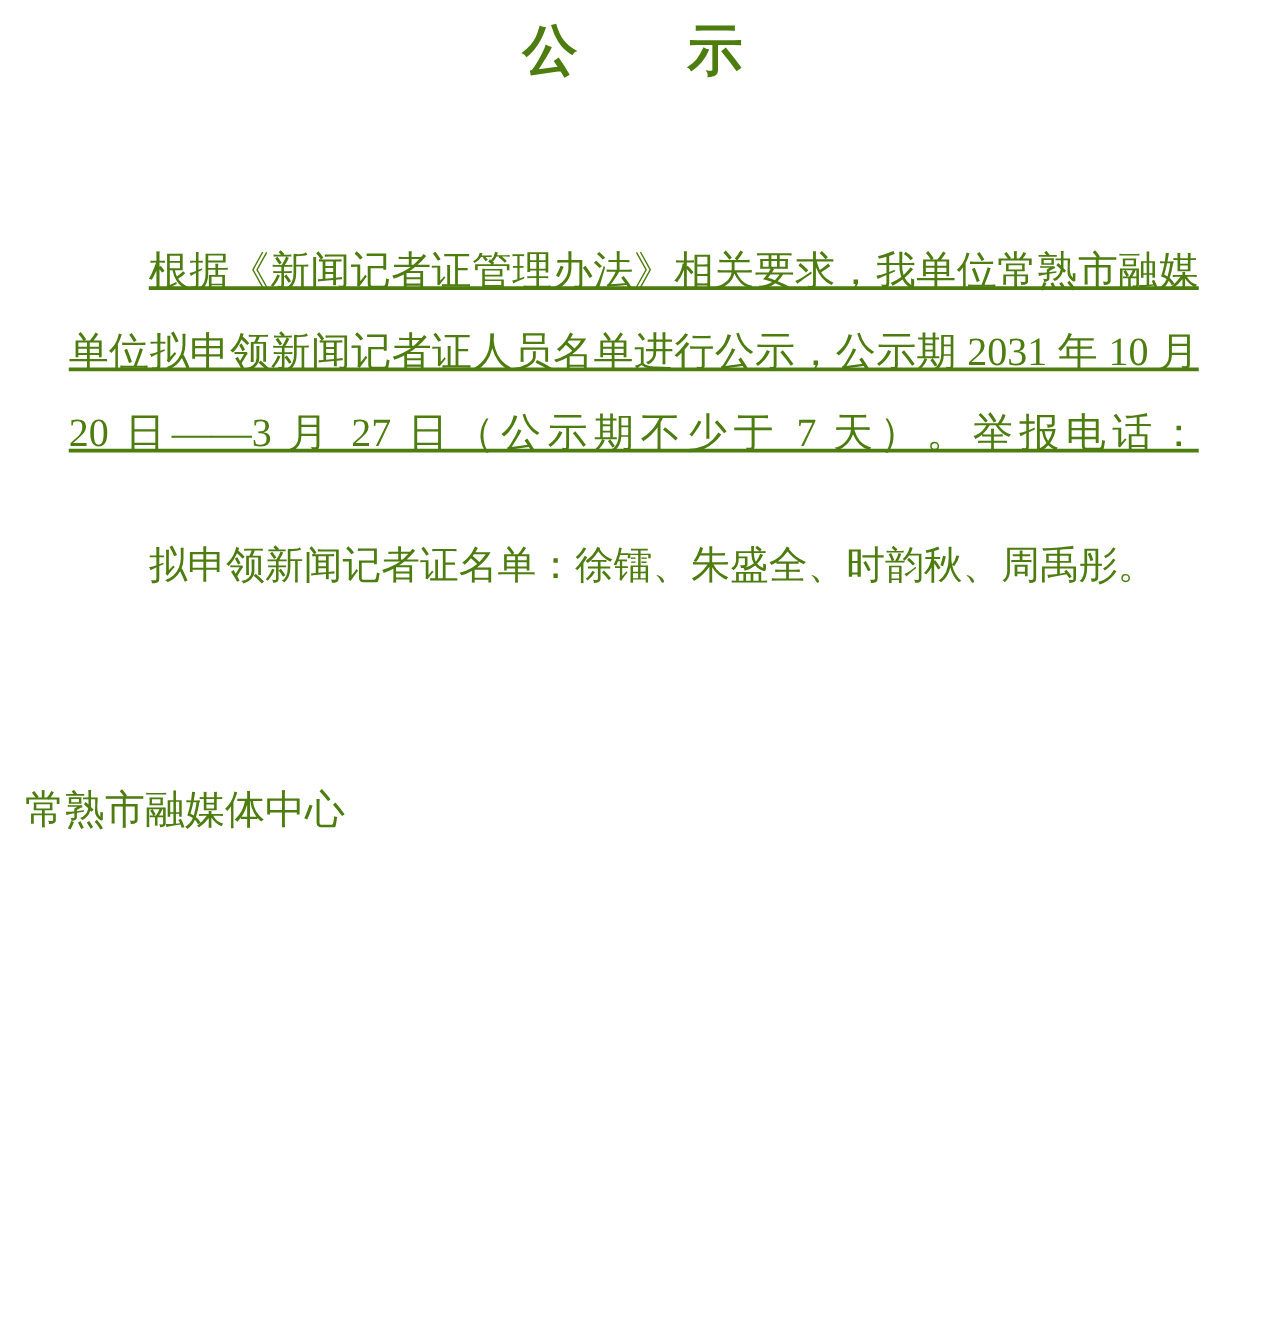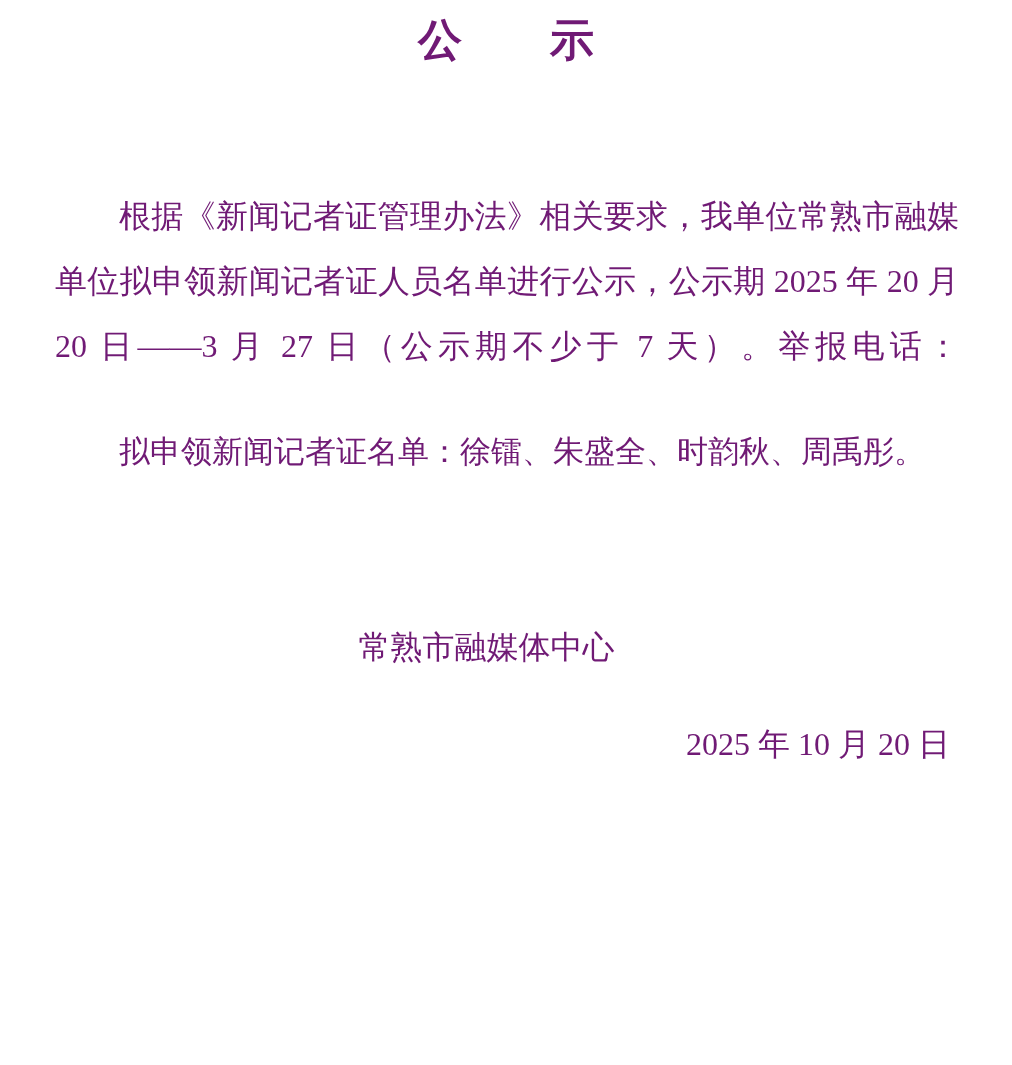--- a/index.html
+++ b/index.html
@@ -5,35 +5,36 @@
   html, body {
     margin: 0;
     padding: 0;
     background: #ffffff;
   }
   .page {
     position: relative;
     width: 1012px;
     height: 1065px;
     background: #ffffff;
-    color: #701a75;
+    color: #4d7c0f;
     font-family: "Liberation Serif", "DejaVu Serif", serif;
     overflow: hidden;
   }
   .title {
     margin: 0;
     padding-top: 14px;
     font-size: 44px;
     line-height: 54px;
     font-weight: bold;
     text-align: center;
     white-space: pre;
   }
   .para1 {
     margin: 116px 53px 0 55px;
+    text-decoration: underline;
   }
   .line {
     font-size: 32px;
     line-height: 65px;
   }
   .justify {
     text-align: justify;
     text-align-last: justify;
   }
   .indent {
@@ -41,40 +42,39 @@
   }
   .para2 {
     margin: 40px 40px 0 55px;
     font-size: 31px;
     line-height: 65px;
   }
   .signature {
     margin: 131px 59px 0 0;
     font-size: 32px;
     line-height: 65px;
-    text-align: center;
+    text-align: left;
     padding-left: 20px;
   }
   .date {
     margin: 32px 62px 0 0;
     font-size: 32px;
     line-height: 65px;
     text-align: right;
   }
 </style>
 </head>
 <body>
 
 <div class="page">
   <h1 class="title">公　　示</h1>
 
   <div class="para1">
     <div class="line justify indent">根据《新闻记者证管理办法》相关要求，我单位常熟市融媒</div>
-    <div class="line justify">单位拟申领新闻记者证人员名单进行公示，公示期 2025 年 20 月</div>
+    <div class="line justify">单位拟申领新闻记者证人员名单进行公示，公示期 2031 年 10 月</div>
     <div class="line justify">20 日——3 月 27 日（公示期不少于 7 天）。举报电话：</div>
   </div>
 
   <div class="para2 indent">拟申领新闻记者证名单：徐镭、朱盛全、时韵秋、周禹彤。</div>
 
   <div class="signature">常熟市融媒体中心</div>
 
-  <div class="date">2025 年 10 月 20 日</div>
 </div>
 
 </body></html>

